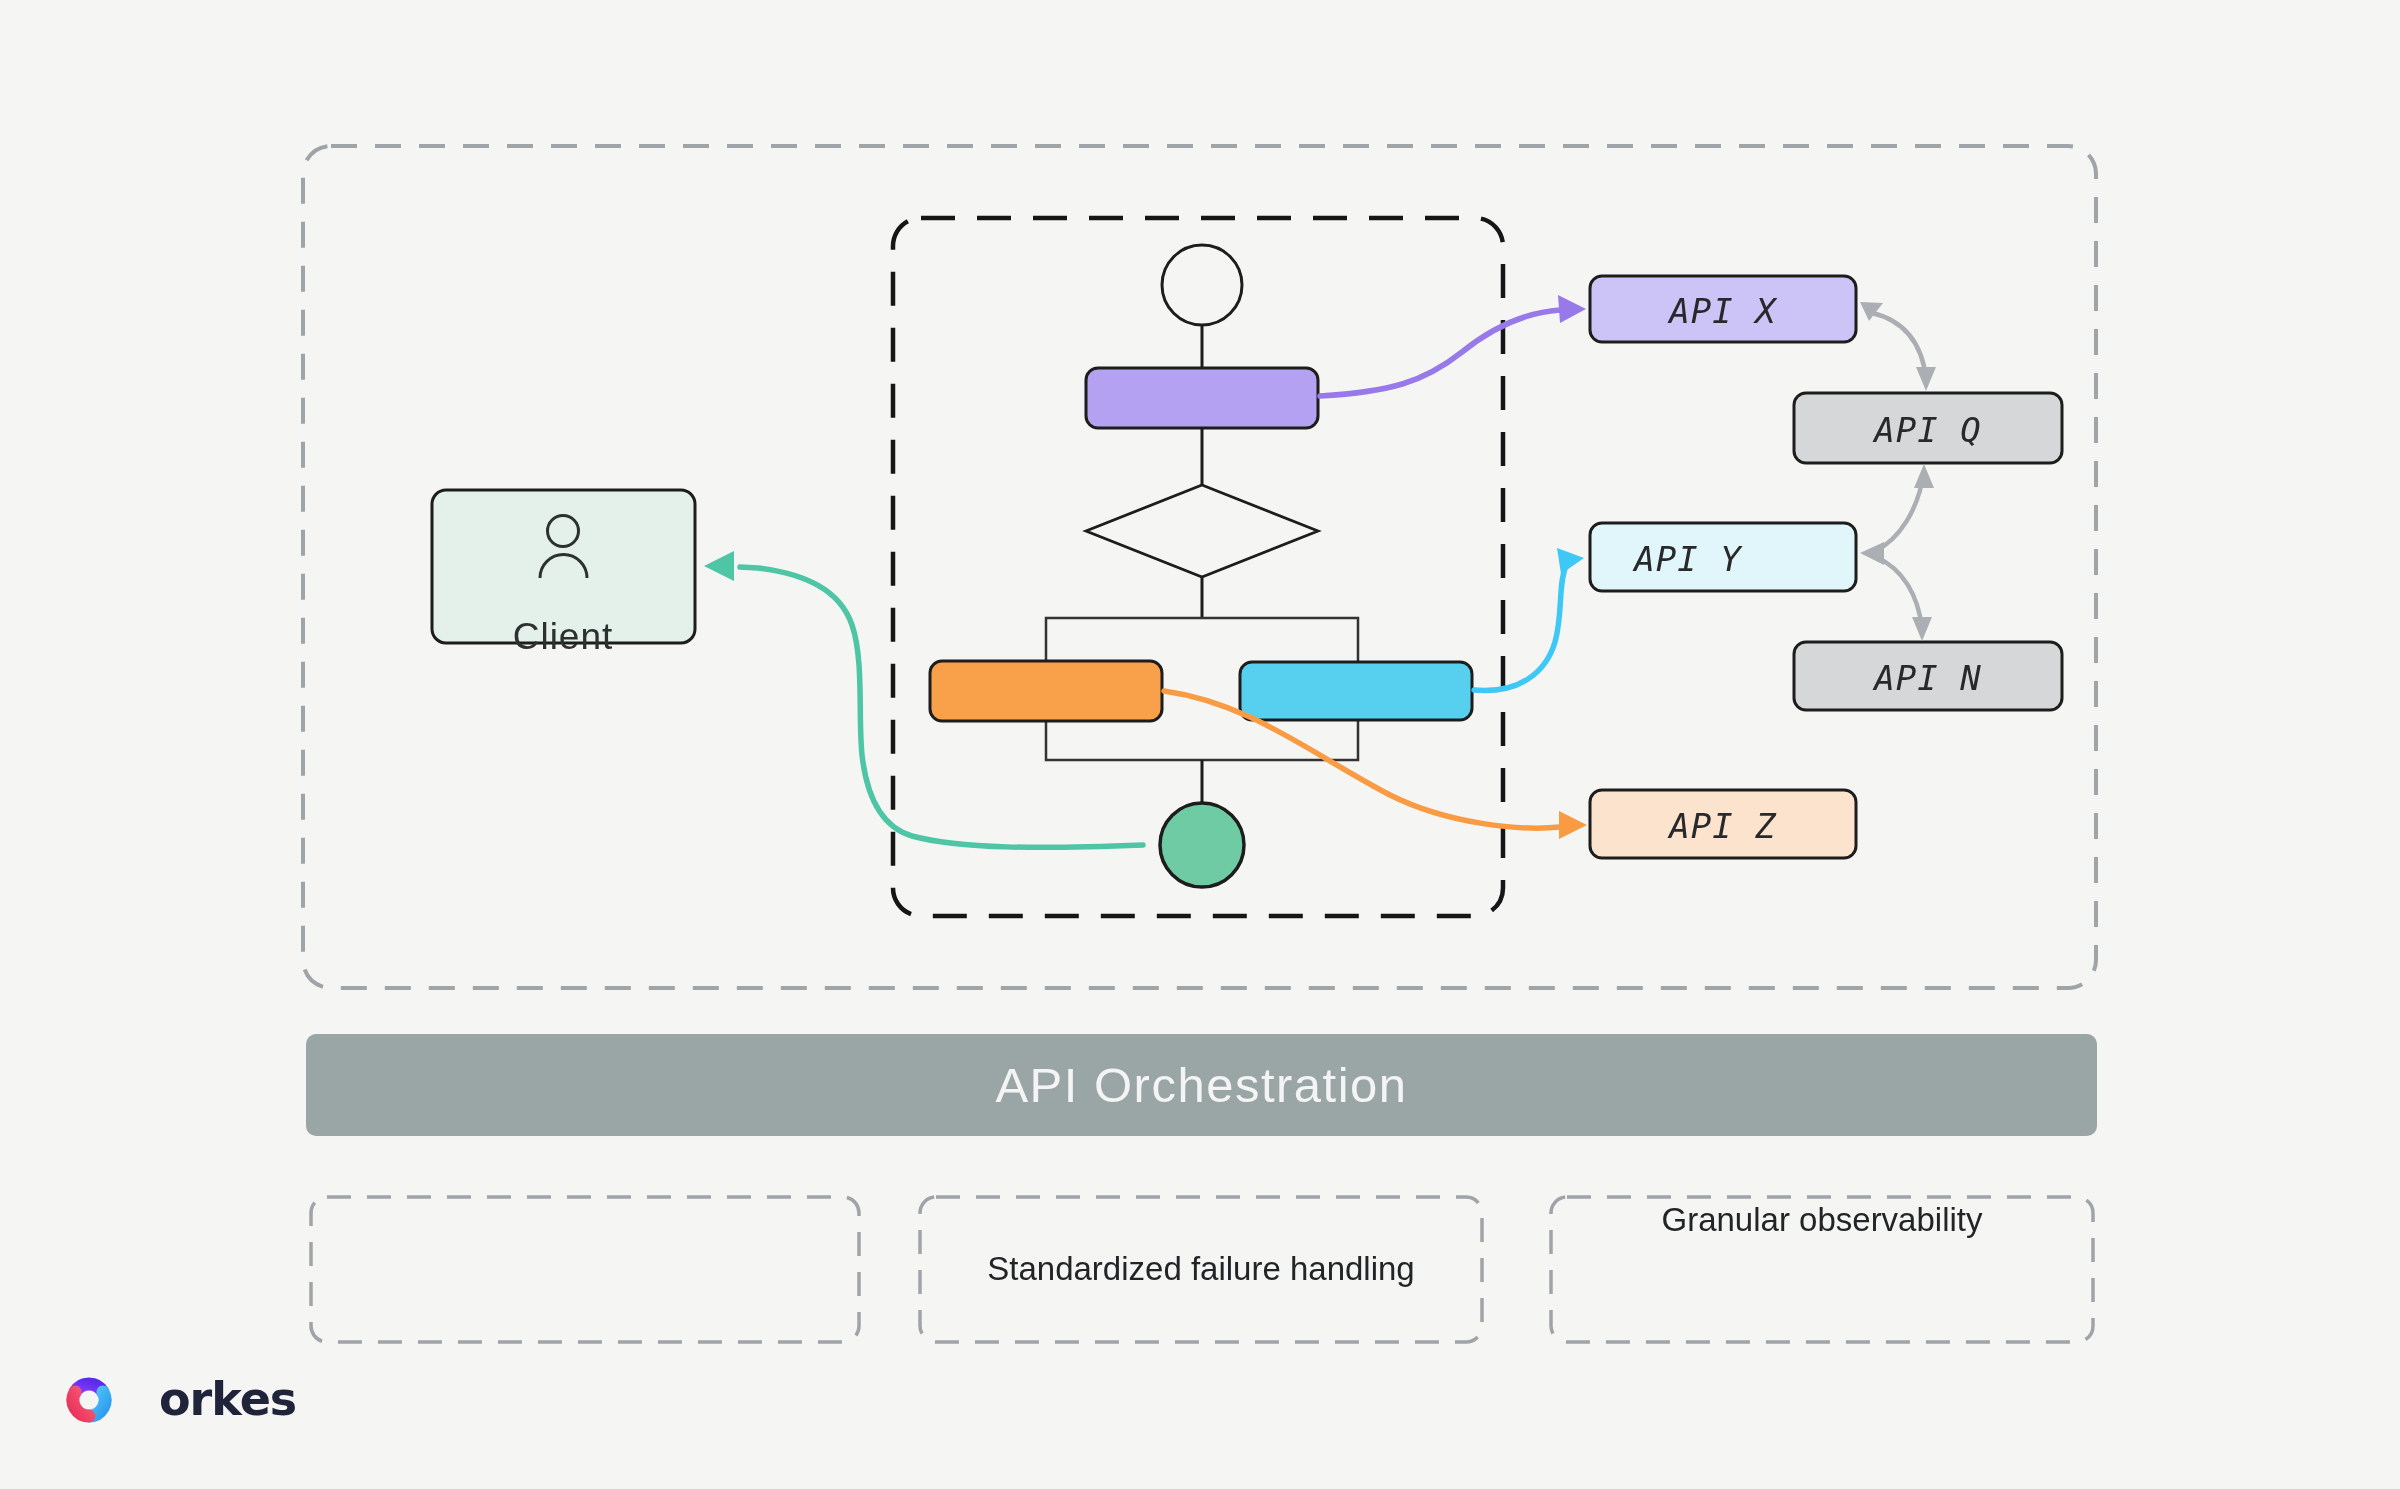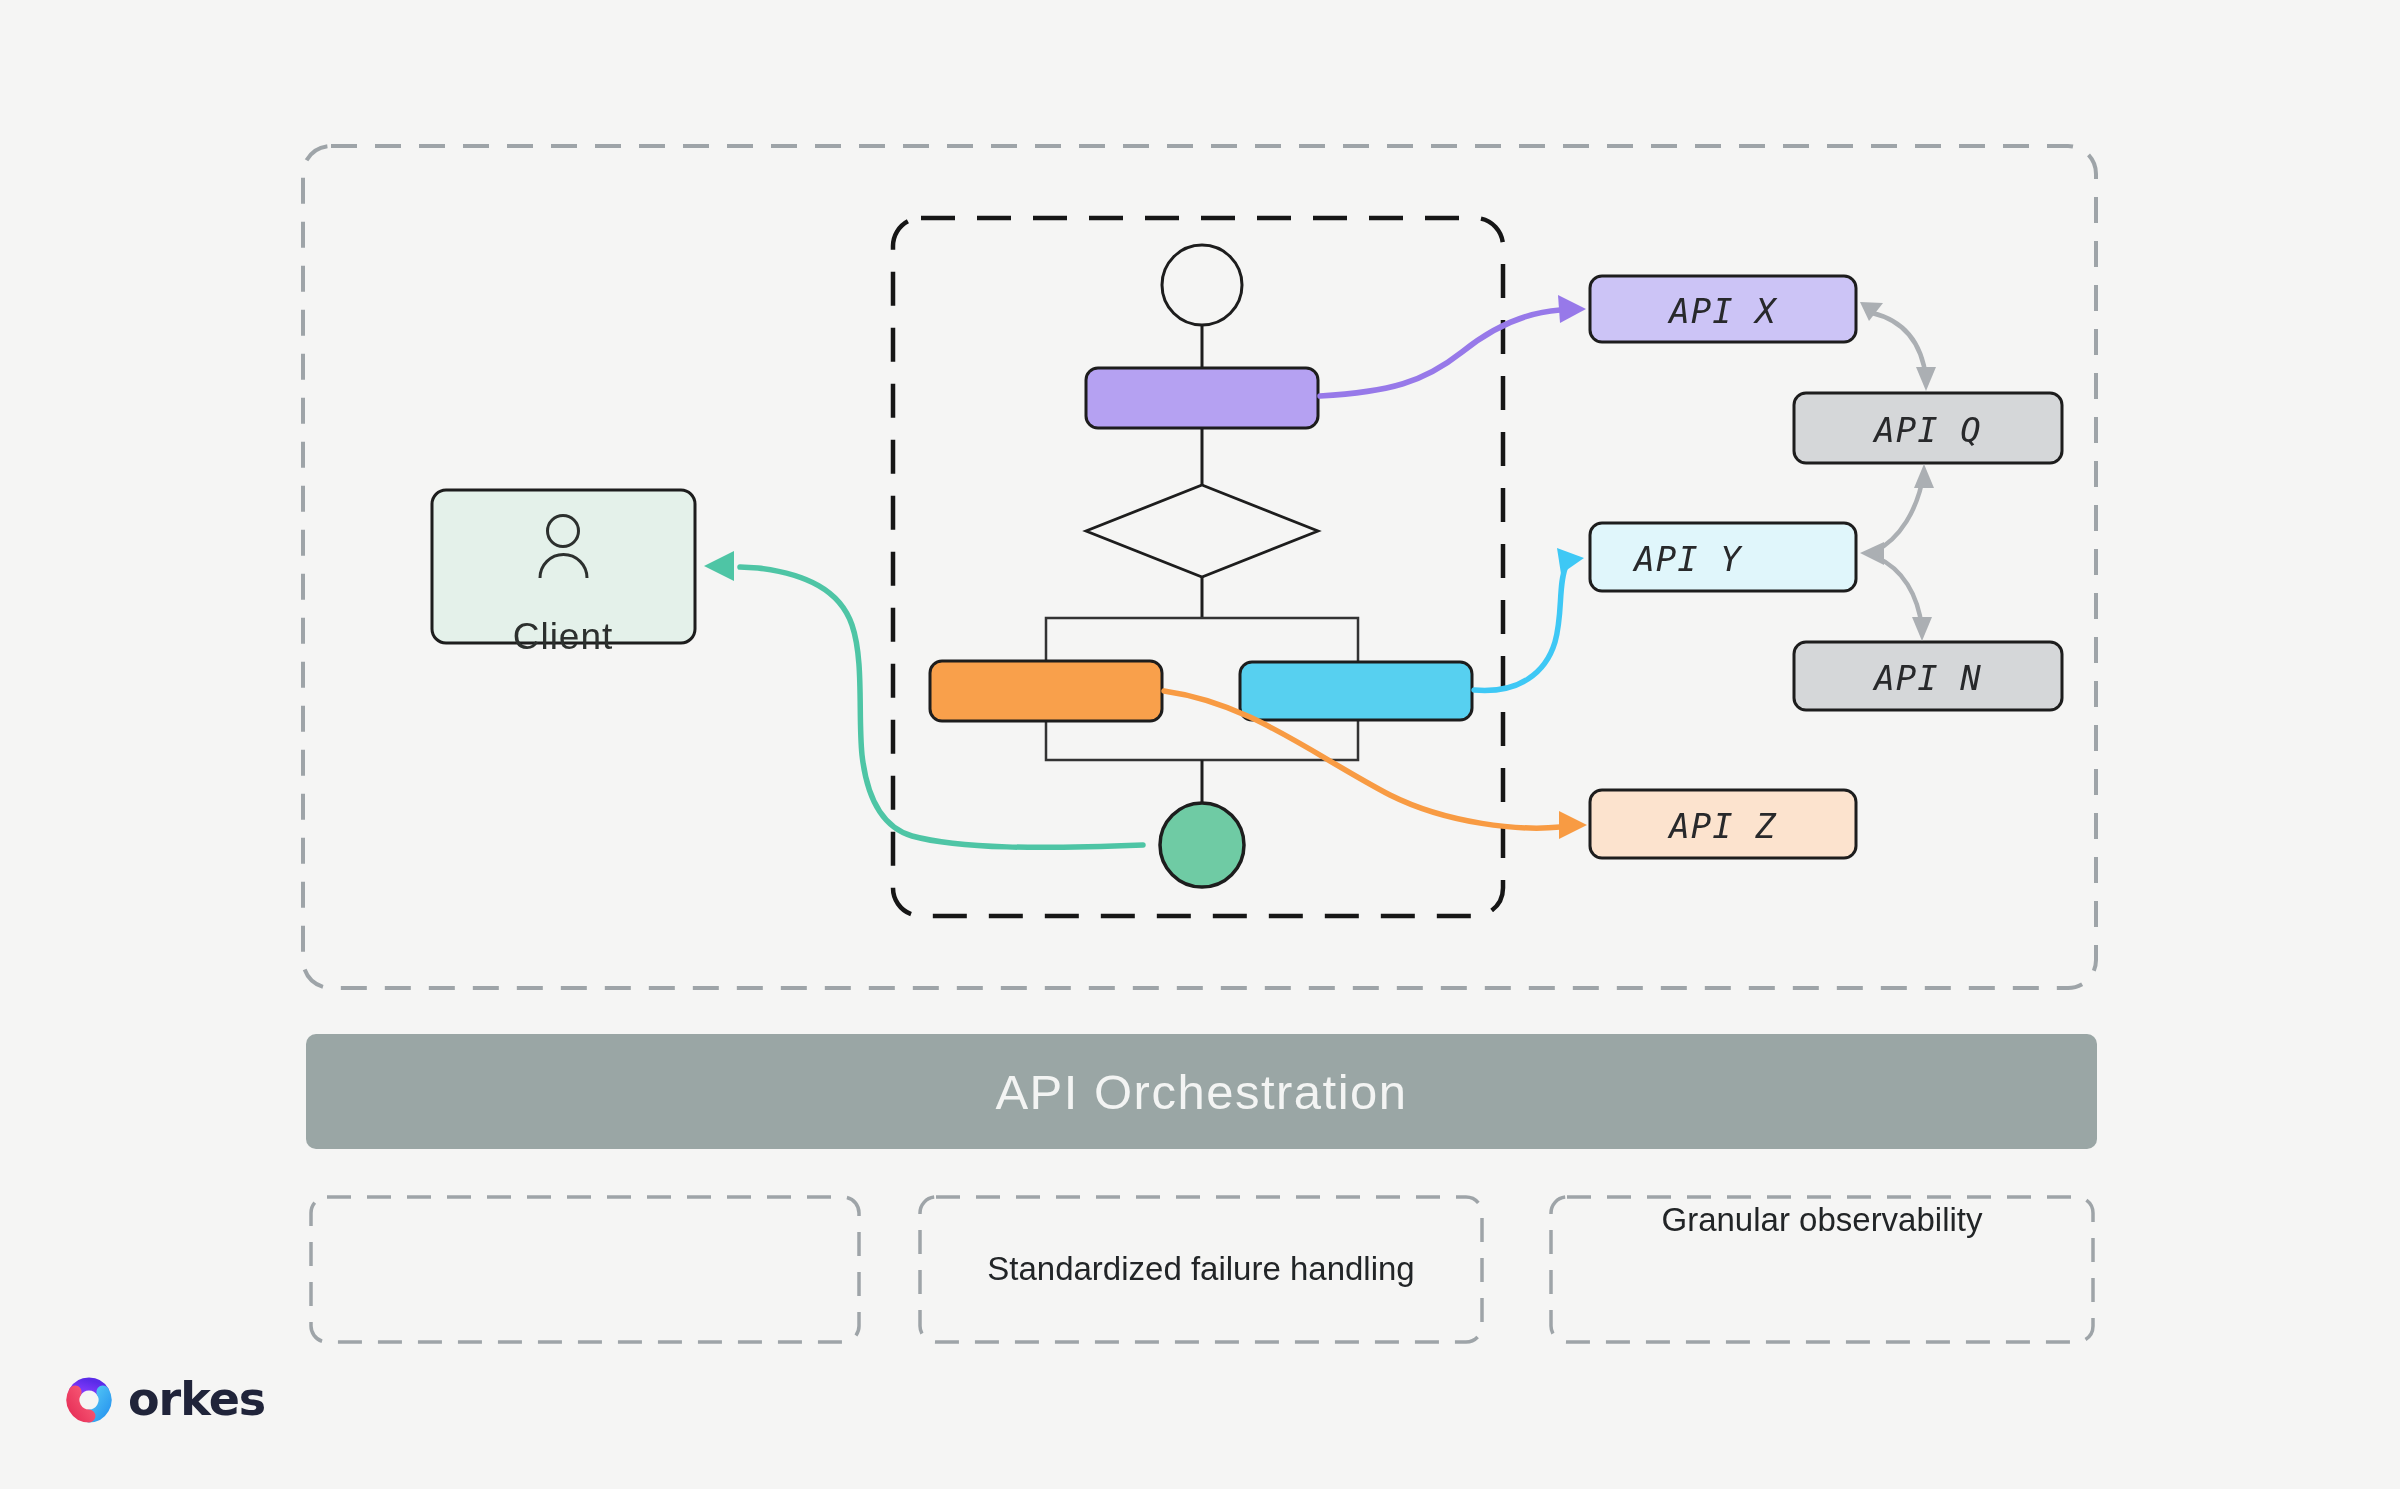--- a/index.html
+++ b/index.html
@@ -13,21 +13,21 @@
   .label{
     position:absolute;transform:translate(-50%,-50%);
     white-space:nowrap;color:#232527;
   }
   .client-label{font-size:37px;letter-spacing:1px;color:#2C302E;margin-top:36px;}
   .api-label{
     font-family:"DejaVu Sans Mono", monospace;
     font-size:34px;letter-spacing:1px;color:#28292B;font-style:italic;
   }
   .banner{
-    position:absolute;left:306px;top:1034px;width:1791px;height:115px;
+    position:absolute;left:306px;top:1034px;width:1791px;height:102px;
     border-radius:10px;display:flex;align-items:center;justify-content:center;
   }
   .banner-text{font-size:49px;letter-spacing:1.5px;}
   .benefit-text{
     position:absolute;transform:translate(-50%,-50%);
     font-size:33px;line-height:1.38;text-align:center;color:#222527;
   }
   .benefit-text.wrap{white-space:normal;width:470px;}
   .logo{
     position:absolute;left:62px;top:1372px;display:flex;align-items:center;gap:12px;
@@ -145,16 +145,16 @@
           <stop offset="0" stop-color="#F95C77"></stop>
             <stop offset="1" stop-color="#E8325A"></stop>
         </linearGradient>
       </defs>
       <g fill="none" stroke-width="13" stroke-linecap="round">
         <path d="M 13.1 20 A 16 16 0 0 1 40.9 20" stroke="url(#gPurple)"></path>
         <path d="M 40.9 20 A 16 16 0 0 1 27 44" stroke="url(#gCyan)"></path>
         <path d="M 27 44 A 16 16 0 0 1 13.1 20" stroke="url(#gPink)"></path>
       </g>
     </svg>
-    <span class="logo-text" style="color: rgb(32, 36, 58);">orkes</span>
+    <span class="logo-text" style="color: rgb(32, 36, 58); margin-left: 31px;">orkes</span>
   </div>
 
 </div>
 
 </body></html>

